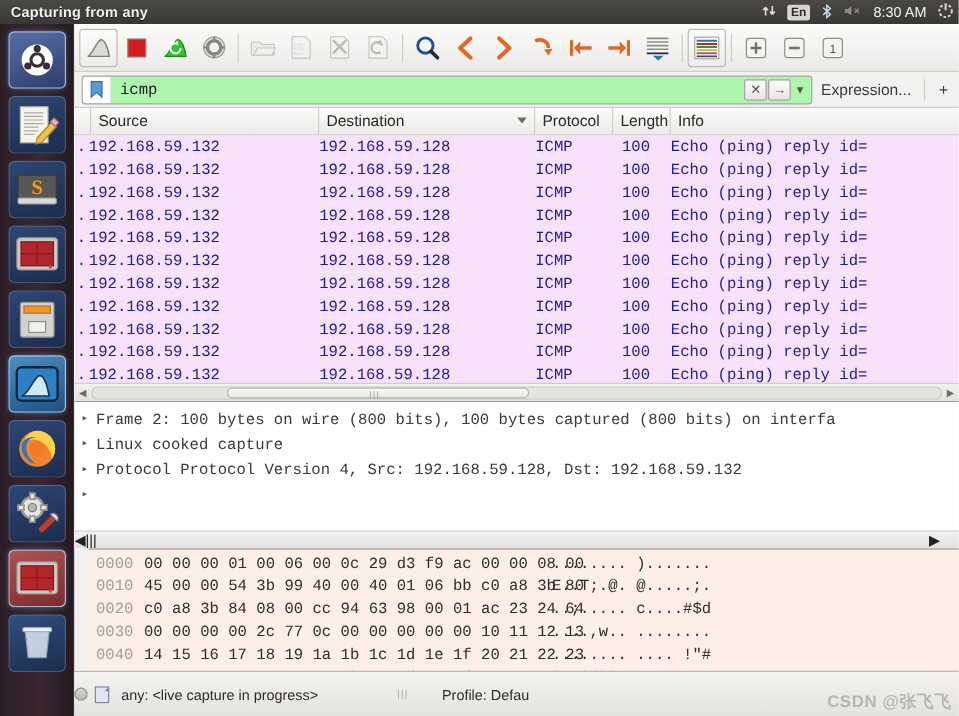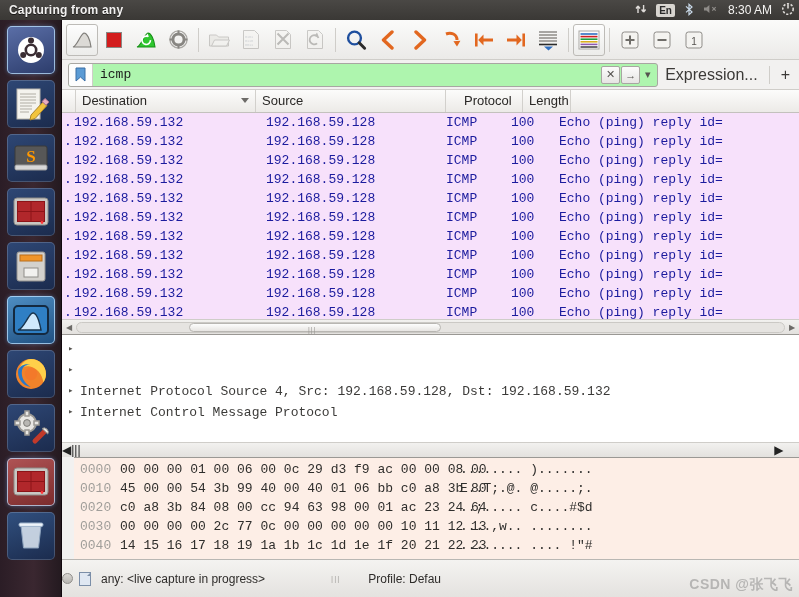--- a/index.html
+++ b/index.html
@@ -64,42 +64,42 @@
   }
   .filterinput{
     flex:1; height:24px; margin-left:4px; display:flex; align-items:center;
     background:#aef5ae; border:1px solid #a8a6a2; border-radius:3px; overflow:hidden;
   }
   .filterinput .bmk{ width:24px;height:22px; display:flex;align-items:center;justify-content:center; background:#fdfdfd; border-right:1px solid #cfcdc9;}
   .filterinput .ftext{ flex:1; padding-left:7px; font-size:13px; color:#1c1c1c;}
   .filterinput .fbtns{ display:flex; align-items:center; gap:1px; padding-right:3px;}
   .fbtn{ width:19px;height:18px; border:1px solid #a8a6a2; background:linear-gradient(180deg,#fcfcfc,#e6e5e3); display:flex;align-items:center;justify-content:center; border-radius:2px; font-size:11px; color:#55524f;}
   .fbtn.caret{ width:13px; border:none; background:transparent;}
-  .expr{ padding:0 7px; font-size:16px; color:#3c3a38; white-space:nowrap;}
+  .expr{ padding:0 7px; font-size:13px; color:#3c3a38; white-space:nowrap;}
   .fsep{ width:1px; height:18px; background:#cfcdc9; margin:0 4px;}
 
   
   .plist{ position:absolute; left:0; top:70px; width:737px; height:245px; background:#fff; border-bottom:1px solid #9a9894; }
   .phead{
     position:absolute; left:0; top:0; width:737px; height:23px;
     background:linear-gradient(180deg,#fcfcfb,#eceae7);
     border-bottom:1px solid #c3c1bd; display:flex; font-size:13px; color:#2a2826;
   }
   .phead .hc{ position:relative; padding:3px 6px; border-right:1px solid #d2d0cc; white-space:nowrap; overflow:hidden;}
   .phead .hc .sortmark{ position:absolute; right:6px; top:8px; width:0;height:0;
      border-left:4px solid transparent;border-right:4px solid transparent;border-top:5px solid #6d6b68;}
   .prows{ position:absolute; left:0; top:23px; width:737px; height:207px; overflow:hidden; background:#fff;}
   .prow{ height:19px; line-height:19px; background:#f7e1fb; color:#1b1b9e;
     font-family:"Liberation Mono", monospace; font-size:13px; white-space:nowrap; display:flex;}
   .prow .c{ overflow:hidden; white-space:nowrap;}
   .c-no{ width:12px; color:#1b1b9e; padding-left:2px;}
   .c-src{ width:192px; }
   .c-dst{ width:180px; }
   .c-pro{ width:65px; }
-  .c-len{ width:43px; text-align:left; padding-right:5px;}
+  .c-len{ width:43px; text-align:center; padding-right:5px;}
   .c-info{ flex:1; padding-left:5px;}
   .hscroll{
     position:absolute; left:0; bottom:0; width:737px; height:15px;
     background:linear-gradient(180deg,#f2f1ef,#e3e1de); border-top:1px solid #cfcdc9;
     display:flex; align-items:center;
   }
   .hscroll .arr{ width:14px; text-align:center; font-size:8px; color:#6d6b68;}
   .hscroll .track{ flex:1; height:11px; background:#e6e4e1; border:1px solid #cbc9c5; border-radius:6px; position:relative;}
   .hscroll .thumb{ position:absolute; top:0; height:9px; background:linear-gradient(180deg,#fdfdfd,#e7e5e2);
      border:1px solid #b8b6b2; border-radius:5px;}
@@ -445,27 +445,28 @@
         </div>
       </div>
       <div class="expr">Expression...</div>
       <div class="fsep"></div>
       <div class="expr">+</div>
     </div>
 
     <div class="plist">
       <div class="phead">
         <div class="hc" style="width:14px;padding:3px 1px;"></div>
+        <div class="hc" style="width:190px;">Source</div>
         <div class="hc" style="width:180px;">
           <span>Destination</span>
           <span class="sortmark"></span>
         </div>
-        <div class="hc" style="width:190px;">Source</div>
-        <div class="hc" style="width:65px;margin-left:12px;">Protocol</div>
+        <div class="hc" style="width:65px;">Protocol</div>
         <div class="hc" style="width:48px;">Length</div>
+        <div class="hc" style="flex:1;border-right:none;">Info</div>
       </div>
       <div class="prows" id="packet-rows">
           <div class="prow" style="background: rgb(247, 225, 251); color: rgb(27, 27, 158);">
             <div class="c c-no">..</div>
             <div class="c c-src">192.168.59.132</div>
             <div class="c c-dst">192.168.59.128</div>
             <div class="c c-pro">ICMP</div>
             <div class="c c-len">100</div>
             <div class="c c-info">Echo (ping) reply    id=</div>
           </div>
@@ -558,31 +559,32 @@
           </div>
         </div>
         <div class="arr">▶</div>
       </div>
     </div>
 
     <div class="pdetail">
       <div class="dtree" id="detail-tree">
           <div class="dline">
             <span class="tri">▸</span>
+            <span>Frame 2: 100 bytes on wire (800 bits), 100 bytes captured (800 bits) on interfa</span>
           </div>
           <div class="dline">
             <span class="tri">▸</span>
+            <span>Linux cooked capture</span>
           </div>
           <div class="dline">
             <span class="tri">▸</span>
-            <span>Internet Protocol Source 4, Src: 192.168.59.128, Dst: 192.168.59.132</span>
+            <span>Protocol Protocol Version 4, Src: 192.168.59.128, Dst: 192.168.59.132</span>
           </div>
           <div class="dline">
             <span class="tri">▸</span>
-            <span>Internet Control Message Protocol</span>
           </div>
         </div>
       <div class="detailScroll">
         <div class="arr">◀</div>
         <div class="track">
           <div class="thumb" style="left:1px; right:1px; width:703px;">
             <span class="grip" style="left:348px;">|||</span>
           </div>
         </div>
         <div class="arr">▶</div>

